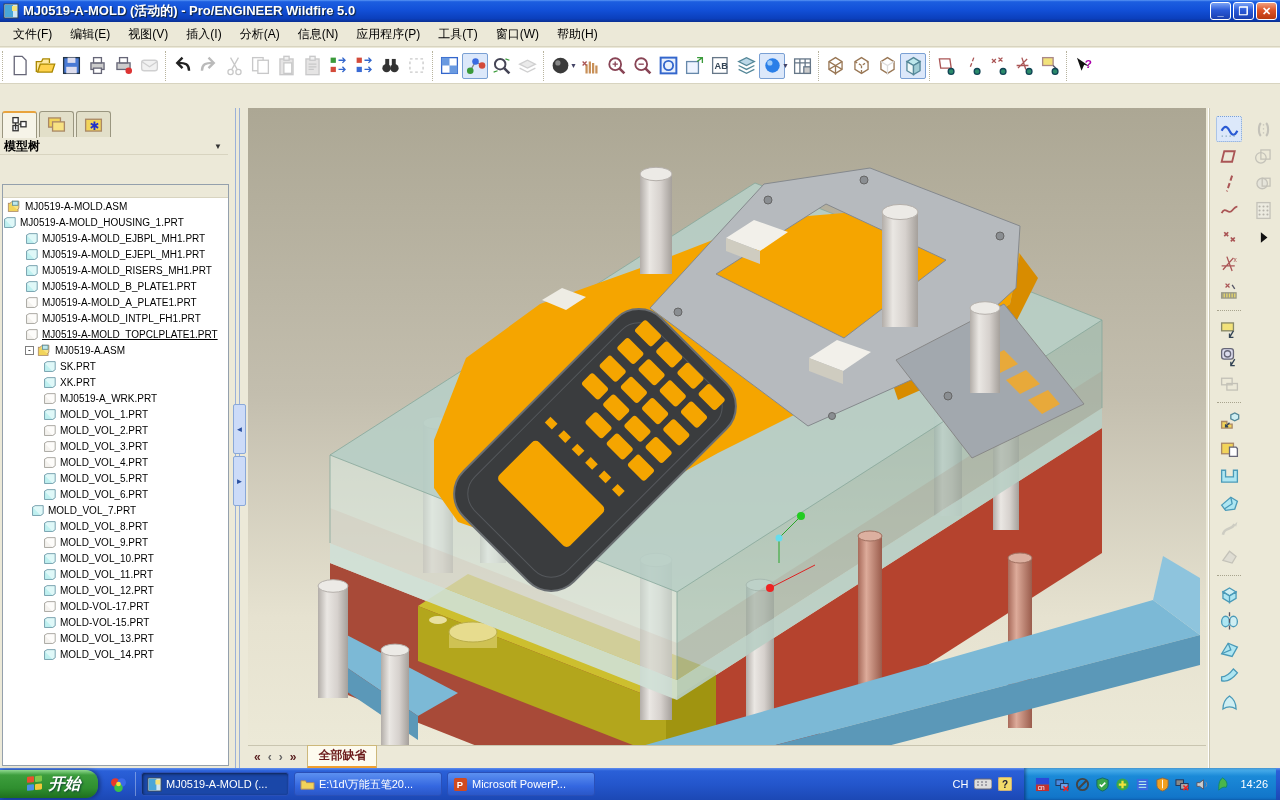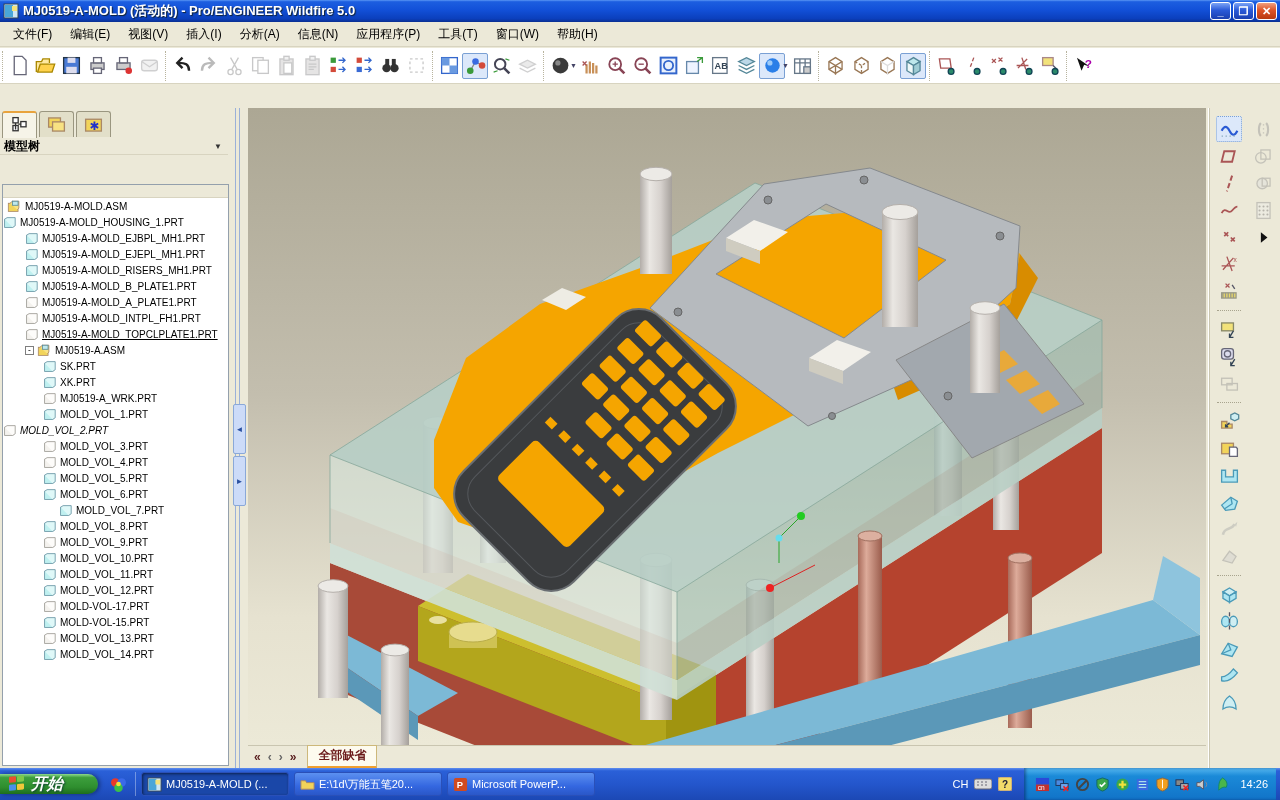--- a/index.html
+++ b/index.html
@@ -74,22 +74,22 @@
   .rt-col{position:absolute;top:8px;width:28px;display:flex;flex-direction:column;align-items:center;}
   .rt-col.c1{left:6px;}
   .rt-col.c2{left:40px;}
   .rt-cell{width:26px;height:26px;margin-bottom:1px;display:flex;align-items:center;justify-content:center;border:1px solid transparent;border-radius:2px;}
   .rt-cell.disabled{opacity:.4;filter:grayscale(.9);}
   .rt-cell.active{background:#dce8fa;border:1px dotted #7aa0d4;}
   .rt-div{width:24px;border-top:1px dotted #a8a48e;margin:5px 0;}
   
   .taskbar{position:absolute;left:0;top:768px;width:1280px;height:32px;
     background:linear-gradient(180deg,#5f8ef0 0%,#2a60d8 9%,#2456cc 50%,#1c48b4 100%);display:flex;align-items:center;}
-  .start-btn{width:98px;height:20px;border-radius:0 12px 12px 0;display:flex;align-items:center;gap:5px;padding-left:8px;
-    background:linear-gradient(180deg,#8ed88e 0%,#3d9e3d 18%,#2f8f2f 65%,#1e6e1e 100%);box-shadow:2px 0 4px rgba(0,0,0,.4);}
+  .start-btn{width:98px;height:28px;border-radius:0 12px 12px 0;display:flex;align-items:center;gap:5px;padding-left:8px;
+    background:linear-gradient(180deg,#8ed88e 0%,#3d9e3d 18%,#2f8f2f 65%,#1e6e1e 100%);box-shadow:2px 0 4px rgba(0,0,0,.4);justify-content:center;}
   .start-label{color:#fff;font-size:16px;font-weight:bold;font-style:italic;text-shadow:1px 1px 2px #143;}
   .quick{display:flex;align-items:center;padding:0 8px;border-right:1px solid rgba(255,255,255,.35);height:24px;margin-left:4px;}
   .task{width:148px;height:24px;margin-left:5px;border-radius:3px;display:flex;align-items:center;gap:4px;padding:0 5px;
     background:linear-gradient(180deg,#5c90f0,#3467e0 60%,#2a57c8);border:1px solid #2a50b8;color:#fff;font-size:11px;
     white-space:nowrap;overflow:hidden;}
   .task.active{background:#1a47a8;box-shadow:inset 1px 1px 3px rgba(0,0,0,.55);}
   .sys{margin-left:auto;display:flex;align-items:center;gap:6px;color:#fff;font-size:11px;padding-right:4px;}
   .tray{display:flex;align-items:center;gap:4px;height:32px;padding:0 8px 0 10px;margin-left:6px;
     background:linear-gradient(180deg,#55b6f0,#1b8ad8 25%,#1173c8);box-shadow:inset 2px 0 3px rgba(0,0,60,.4);}
   .tray .clock{color:#fff;font-size:11px;margin-left:6px;}
@@ -576,21 +576,21 @@
             </div>
             <div class="tree-row" style="padding-left: 40px;">
               <span style="flex: 0 0 auto;">
                 <svg viewBox="0 0 16 16" width="13" height="13">
                   <rect x="2" y="4" width="10" height="10" fill="#bff0f0" stroke="#6090a0"></rect>
                   <path d="M2 4l3-2h10v10l-3 2" fill="#dff8f8" stroke="#6090a0"></path>
                 </svg>
               </span>
               <span class="lbl">MOLD_VOL_1.PRT</span>
             </div>
-            <div class="tree-row" style=" font-style: italic;">
+            <div class="tree-row" style="padding-left: 40px;">
               <span style="flex: 0 0 auto;">
                 <svg viewBox="0 0 16 16" width="13" height="13">
                   <rect x="2" y="4" width="10" height="10" fill="#f4f2ee" stroke="#9a9890"></rect>
                   <path d="M2 4l3-2h10v10l-3 2" fill="#fdfcfa" stroke="#9a9890"></path>
                 </svg>
               </span>
               <span class="lbl">MOLD_VOL_2.PRT</span>
             </div>
             <div class="tree-row" style="padding-left: 40px;">
               <span style="flex: 0 0 auto;">
@@ -621,21 +621,21 @@
             </div>
             <div class="tree-row" style="padding-left: 40px;">
               <span style="flex: 0 0 auto;">
                 <svg viewBox="0 0 16 16" width="13" height="13">
                   <rect x="2" y="4" width="10" height="10" fill="#bff0f0" stroke="#6090a0"></rect>
                   <path d="M2 4l3-2h10v10l-3 2" fill="#dff8f8" stroke="#6090a0"></path>
                 </svg>
               </span>
               <span class="lbl">MOLD_VOL_6.PRT</span>
             </div>
-            <div class="tree-row" style="padding-left: 56px;">
+            <div class="tree-row" style="padding-left: 28px;">
               <span style="flex: 0 0 auto;">
                 <svg viewBox="0 0 16 16" width="13" height="13">
                   <rect x="2" y="4" width="10" height="10" fill="#bff0f0" stroke="#6090a0"></rect>
                   <path d="M2 4l3-2h10v10l-3 2" fill="#dff8f8" stroke="#6090a0"></path>
                 </svg>
               </span>
               <span class="lbl">MOLD_VOL_7.PRT</span>
             </div>
             <div class="tree-row" style="padding-left: 40px;">
               <span style="flex: 0 0 auto;">

